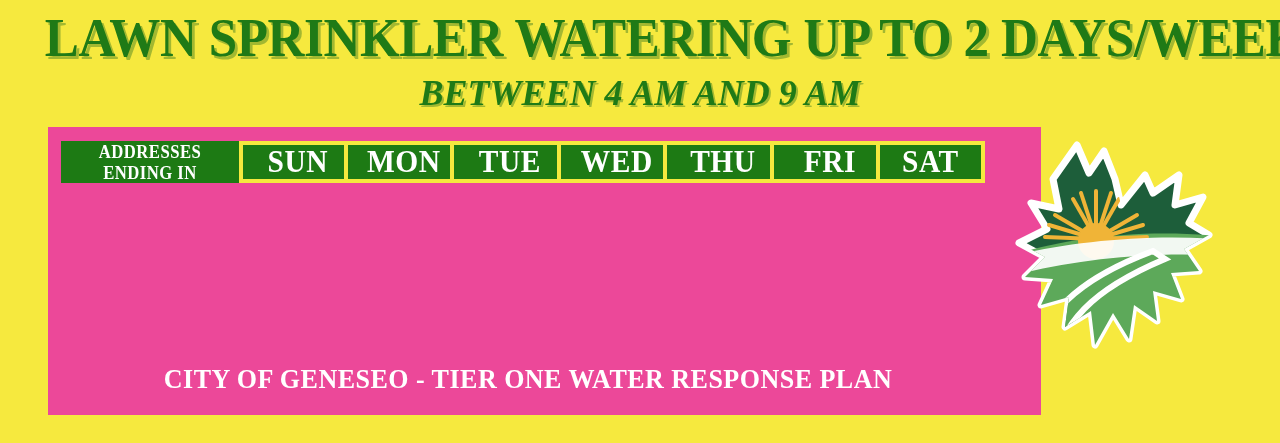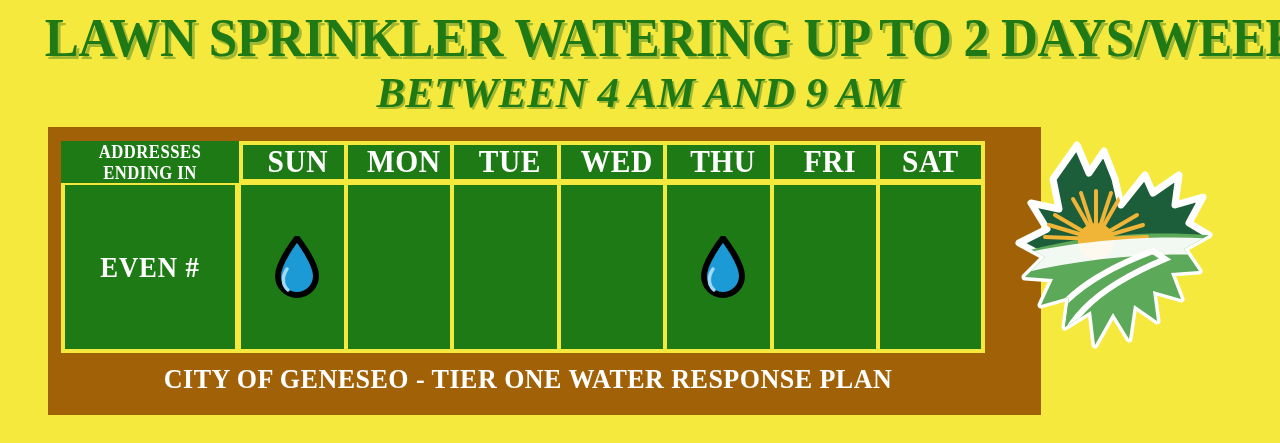--- a/index.html
+++ b/index.html
@@ -50,36 +50,36 @@
   }
 
   .subtitle {
     position: absolute;
     left: 0;
     top: 72px;
     width: 1280px;
     font-family: "Liberation Serif", serif;
     font-weight: bold;
     font-style: italic;
-    font-size: 43px;
+    font-size: 36px;
     line-height: 42px;
     color: #1f7a16;
     text-shadow: 2px 2px 0 rgba(40,110,30,0.40);
     white-space: nowrap;
     text-align: center;
   }
 
   
   .panel {
     position: absolute;
     left: 48px;
     top: 127px;
     width: 993px;
     height: 288px;
-    background: #a16207;
+    background: #ec4899;
   }
 
   
   .table-wrap {
     position: absolute;
     left: 13px;
     top: 14px;
     width: 924px;
     height: 212px;
   }
@@ -234,46 +234,20 @@
             </td>
             <td class="gridcell nl nr">
               <div class="day-name">FRI</div>
             </td>
             <td class="gridcell nl">
               <div class="day-name">SAT</div>
             </td>
           </tr>
         </thead>
         <tbody>
-          <tr>
-            <td class="gridcell nt">
-              <div class="row-name">EVEN #</div>
-            </td>
-            <td class="gridcell nl nr nt">
-              <div class="drop-cell-inner">
-                <svg class="droplet" viewBox="0 0 46 62">
-                  <path d="M23 2 C23 2 42 26 42 40 A19 19 0 0 1 4 40 C4 26 23 2 23 2 Z" fill="#1C9AD6" stroke="#000000" stroke-width="6" stroke-linejoin="round"></path>
-                  <path d="M13 33 C8 40 8 49 14 54" fill="none" stroke="#9FDAF2" stroke-width="3.5" stroke-linecap="round"></path>
-                </svg>
-              </div>
-            </td>
-            <td class="gridcell nl nr nt"></td>
-            <td class="gridcell nl nr nt"></td>
-            <td class="gridcell nl nr nt"></td>
-            <td class="gridcell nl nr nt">
-              <div class="drop-cell-inner">
-                <svg class="droplet" viewBox="0 0 46 62">
-                  <path d="M23 2 C23 2 42 26 42 40 A19 19 0 0 1 4 40 C4 26 23 2 23 2 Z" fill="#1C9AD6" stroke="#000000" stroke-width="6" stroke-linejoin="round"></path>
-                  <path d="M13 33 C8 40 8 49 14 54" fill="none" stroke="#9FDAF2" stroke-width="3.5" stroke-linecap="round"></path>
-                </svg>
-              </div>
-            </td>
-            <td class="gridcell nl nr nt"></td>
-            <td class="gridcell nl nt"></td>
-          </tr>
         </tbody>
       </table>
     </div>
 
     <div class="caption">CITY OF GENESEO  -  TIER ONE WATER RESPONSE PLAN</div>
 
     <div class="logo">
       <svg viewBox="0 0 225 245">
         <defs>
           <clipPath id="leafclip">

